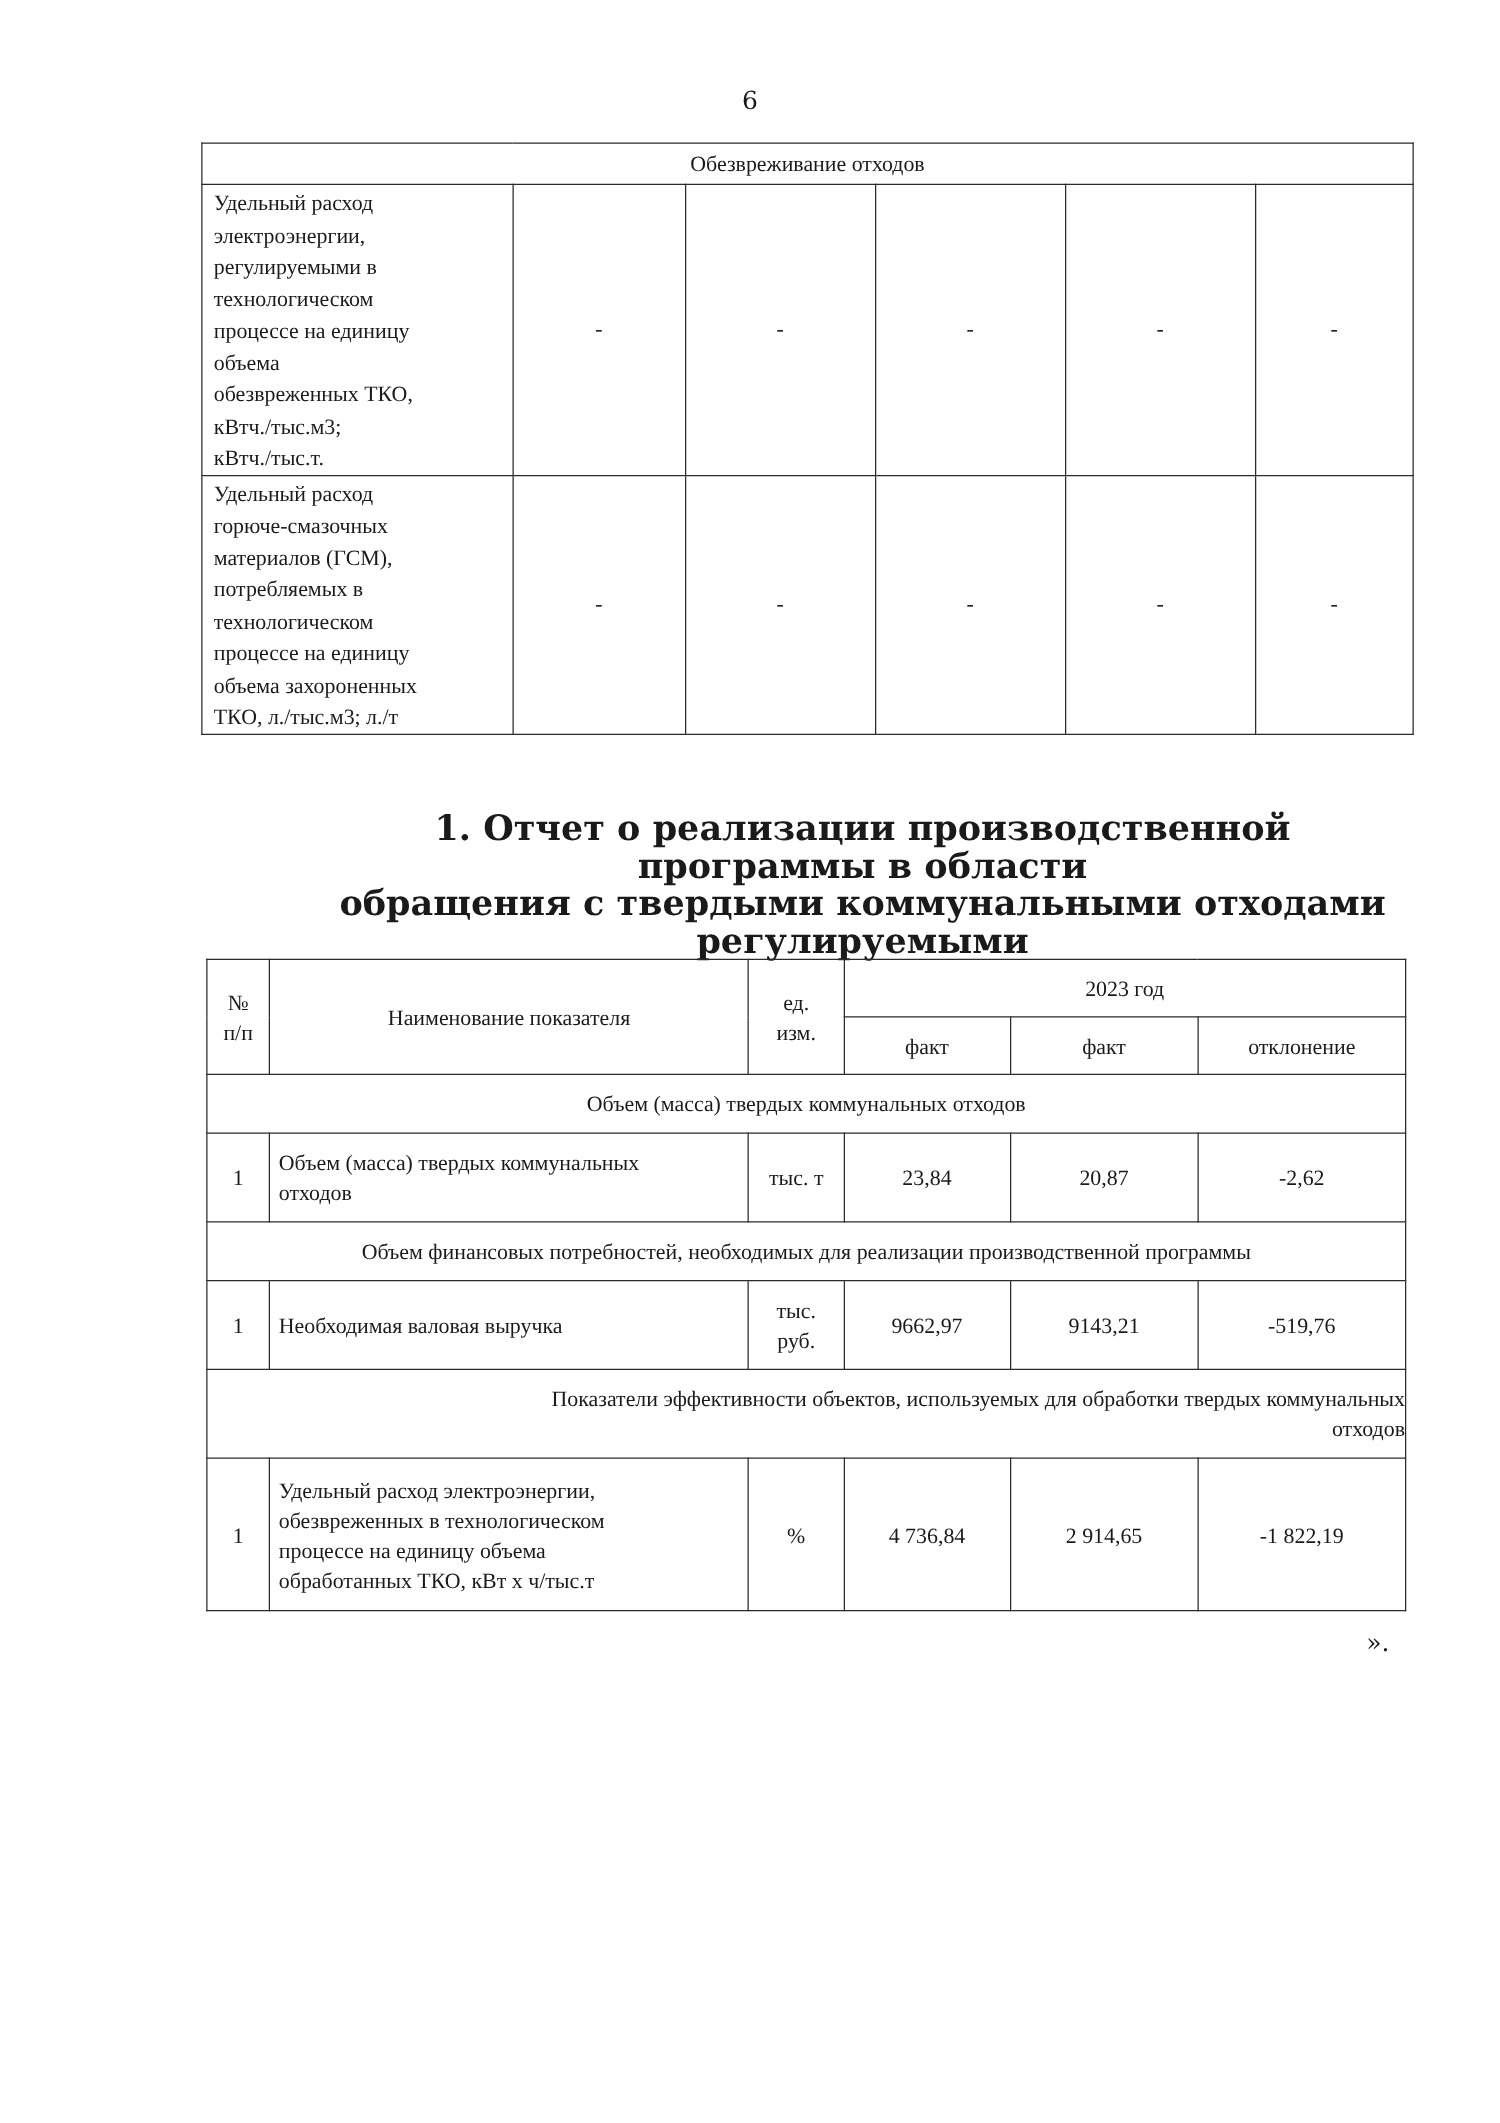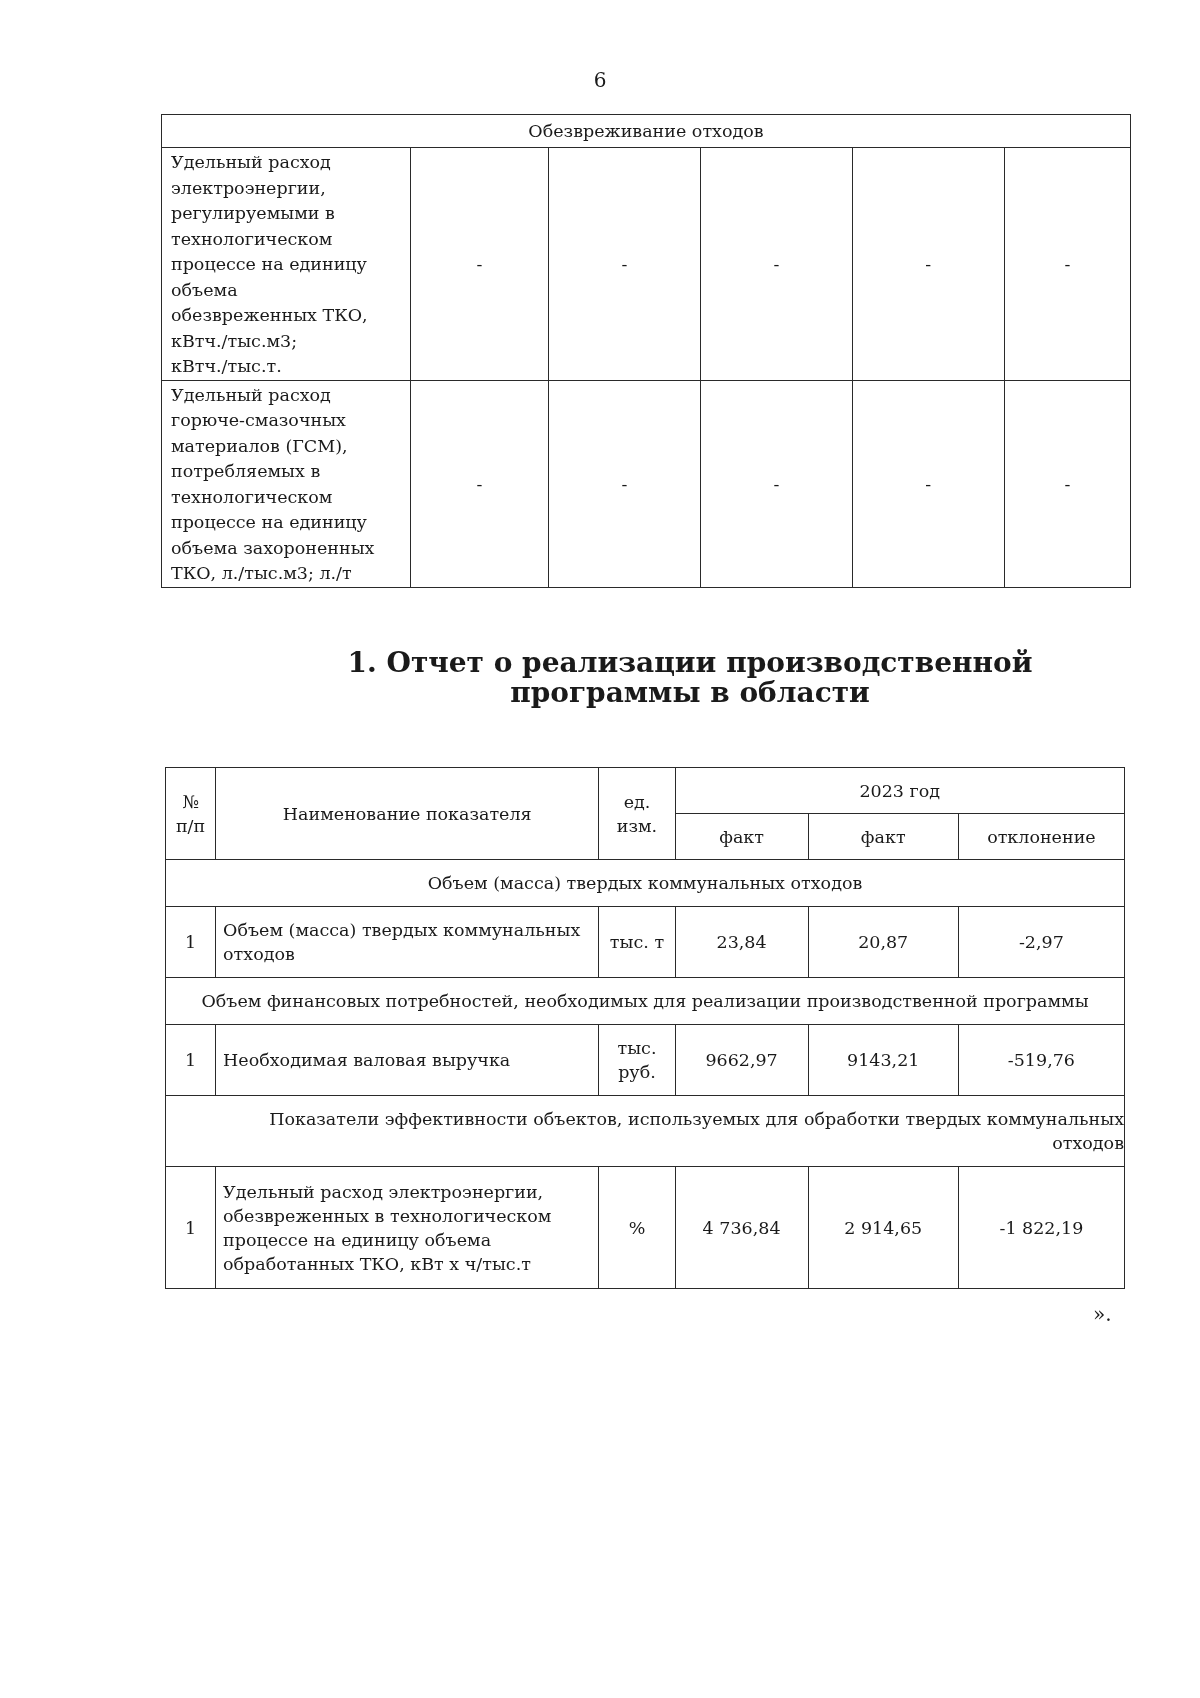--- a/index.html
+++ b/index.html
@@ -5,21 +5,21 @@
   html, body { margin: 0; padding: 0; background: #ffffff; }
   body {
     width: 1200px; height: 1698px; position: relative; overflow: hidden;
     font-family: "DejaVu Serif", "Liberation Serif", serif;
     color: #1a1a1a;
   }
   .page-number {
     position: absolute; top: 68px; left: 0; width: 1200px;
     text-align: center; font-size: 20px;
   }
-  table { border-collapse: collapse; position: absolute; }
+  table { border-collapse: collapse; position: absolute; font-family: Liberation Serif, serif; }
   td, th { border: 1.5px solid #2a2a2a; padding: 0; font-weight: normal; }
 
   
   #top-table { left: 161px; top: 114px; width: 970px; font-size: 17.5px; }
   #top-table .section td { height: 32px; text-align: center; vertical-align: middle; }
   #top-table .label-cell { width: 232px; padding: 2px 8px 0 9px; line-height: 25.5px; vertical-align: top; text-align: left; }
   #top-table .dash { text-align: center; vertical-align: middle; }
   #top-table col.c1 { width: 240px; }
   #top-table col.c2 { width: 140px; }
   #top-table col.c3 { width: 154px; }
@@ -105,20 +105,21 @@
     <td class="dash">-</td>
     <td class="dash">-</td>
     <td class="dash">-</td>
     <td class="dash">-</td>
   </tr>
 </tbody>
   </table>
 
 <div class="report-title">
   <div>1. Отчет о реализации производственной программы в области</div>
+  <div>обращения с твердыми коммунальными отходами регулируемыми</div>
 </div>
 
 <table id="report-table">
   <colgroup>
     <col class="n">
       <col class="name">
       <col class="unit">
       <col class="plan">
       <col class="fact">
       <col class="dev">
@@ -147,21 +148,21 @@
   </tr>
   <tr class="row-a">
     <td>1</td>
     <td class="name-cell">
       <div>Объем (масса) твердых коммунальных</div>
       <div>отходов</div>
     </td>
     <td>тыс. т</td>
     <td>23,84</td>
     <td>20,87</td>
-    <td>-2,97</td>
+    <td>-2,62</td>
   </tr>
 
   <tr class="section">
     <td colspan="6">Объем финансовых потребностей, необходимых для реализации производственной программы</td>
   </tr>
   <tr class="row-b">
     <td>1</td>
     <td class="name-cell">
       <div>Необходимая валовая выручка</div>
     </td>

